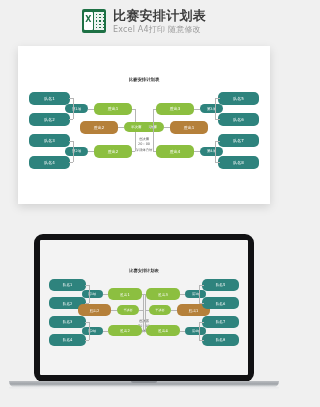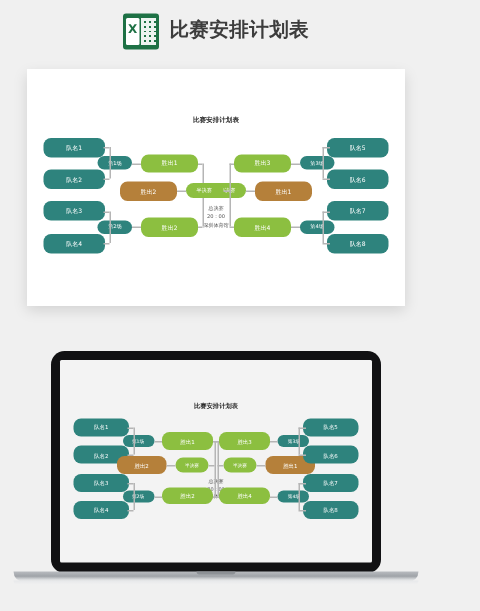--- a/index.html
+++ b/index.html
@@ -176,20 +176,21 @@
 </head>
 <body>
 
 <div class="header">
   <div class="xls-icon">
     <div class="sheet"></div>
     <div class="grid"></div>
   </div>
   <div class="head-text">
     <div class="head-title">比赛安排计划表</div>
+    <div class="head-sub">Excel A4打印 随意修改</div>
   </div>
 </div>
 
 <div class="doc-card">
   <div class="diagram sA" id="diagram-a">
     <div class="dg-title">比赛安排计划表</div>
     <div class="center-note" style="left: 0px; right: 0px; top: 91.0575px;">
       <span>总决赛</span>
       <span>20：00</span>
       <span>深圳体育馆</span>

